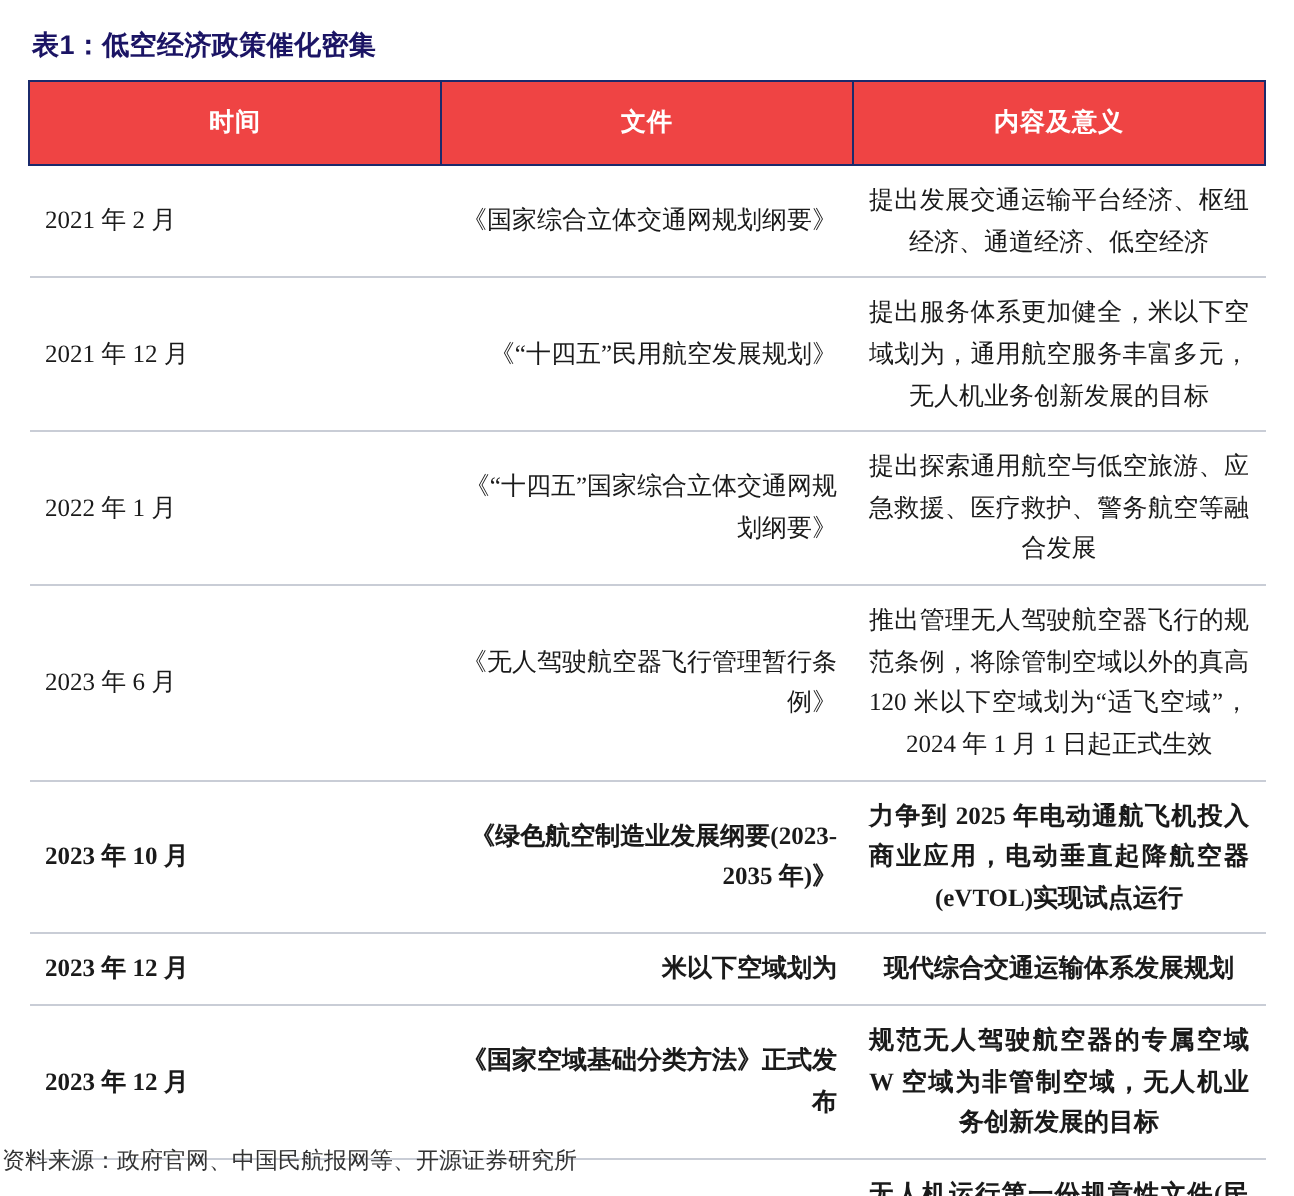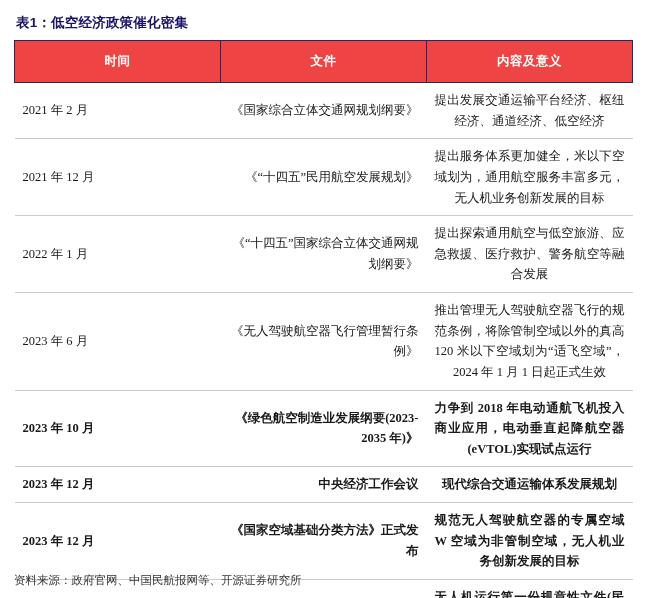--- a/index.html
+++ b/index.html
@@ -63,21 +63,21 @@
   td.col-desc {
     text-align: justify;
     text-align-last: center;
     width: 303px;
   }
   tr.bold td {
     font-weight: bold;
   }
   .src {
     position: absolute;
-    left: 14px;
+    left: 1px;
     bottom: 10px;
     font-family: "Liberation Sans", sans-serif;
     font-size: 11.5px;
     color: #333333;
   }
 </style>
 </head>
 <body>
 
 <div class="page">
@@ -109,25 +109,25 @@
           <td class="col-desc">提出探索通用航空与低空旅游、应急救援、医疗救护、警务航空等融合发展</td>
         </tr>
         <tr>
           <td class="col-time">2023 年 6 月</td>
           <td class="col-file">《无人驾驶航空器飞行管理暂行条例》</td>
           <td class="col-desc">推出管理无人驾驶航空器飞行的规范条例，将除管制空域以外的真高 120 米以下空域划为“适飞空域”，2024 年 1 月 1 日起正式生效</td>
         </tr>
         <tr class="bold">
           <td class="col-time">2023 年 10 月</td>
           <td class="col-file">《绿色航空制造业发展纲要(2023-2035 年)》</td>
-          <td class="col-desc">力争到 2018 年电动通航飞机投入商业应用，电动垂直起降航空器(eVTOL)实现试点运行</td>
+          <td class="col-desc">力争到 2025 年电动通航飞机投入商业应用，电动垂直起降航空器(eVTOL)实现试点运行</td>
         </tr>
         <tr class="bold">
           <td class="col-time">2023 年 12 月</td>
-          <td class="col-file">中央经济工作会议</td>
+          <td class="col-file">米以下空域划为</td>
           <td class="col-desc">现代综合交通运输体系发展规划</td>
         </tr>
         <tr class="bold">
           <td class="col-time">2023 年 12 月</td>
           <td class="col-file">《国家空域基础分类方法》正式发布</td>
           <td class="col-desc">规范无人驾驶航空器的专属空域 W 空域为非管制空域，无人机业务创新发展的目标</td>
         </tr>
         <tr class="bold">
           <td class="col-time">2024 年 1 月</td>
           <td class="col-file">《民用无人驾驶航空器运行安全管理规则》</td>

